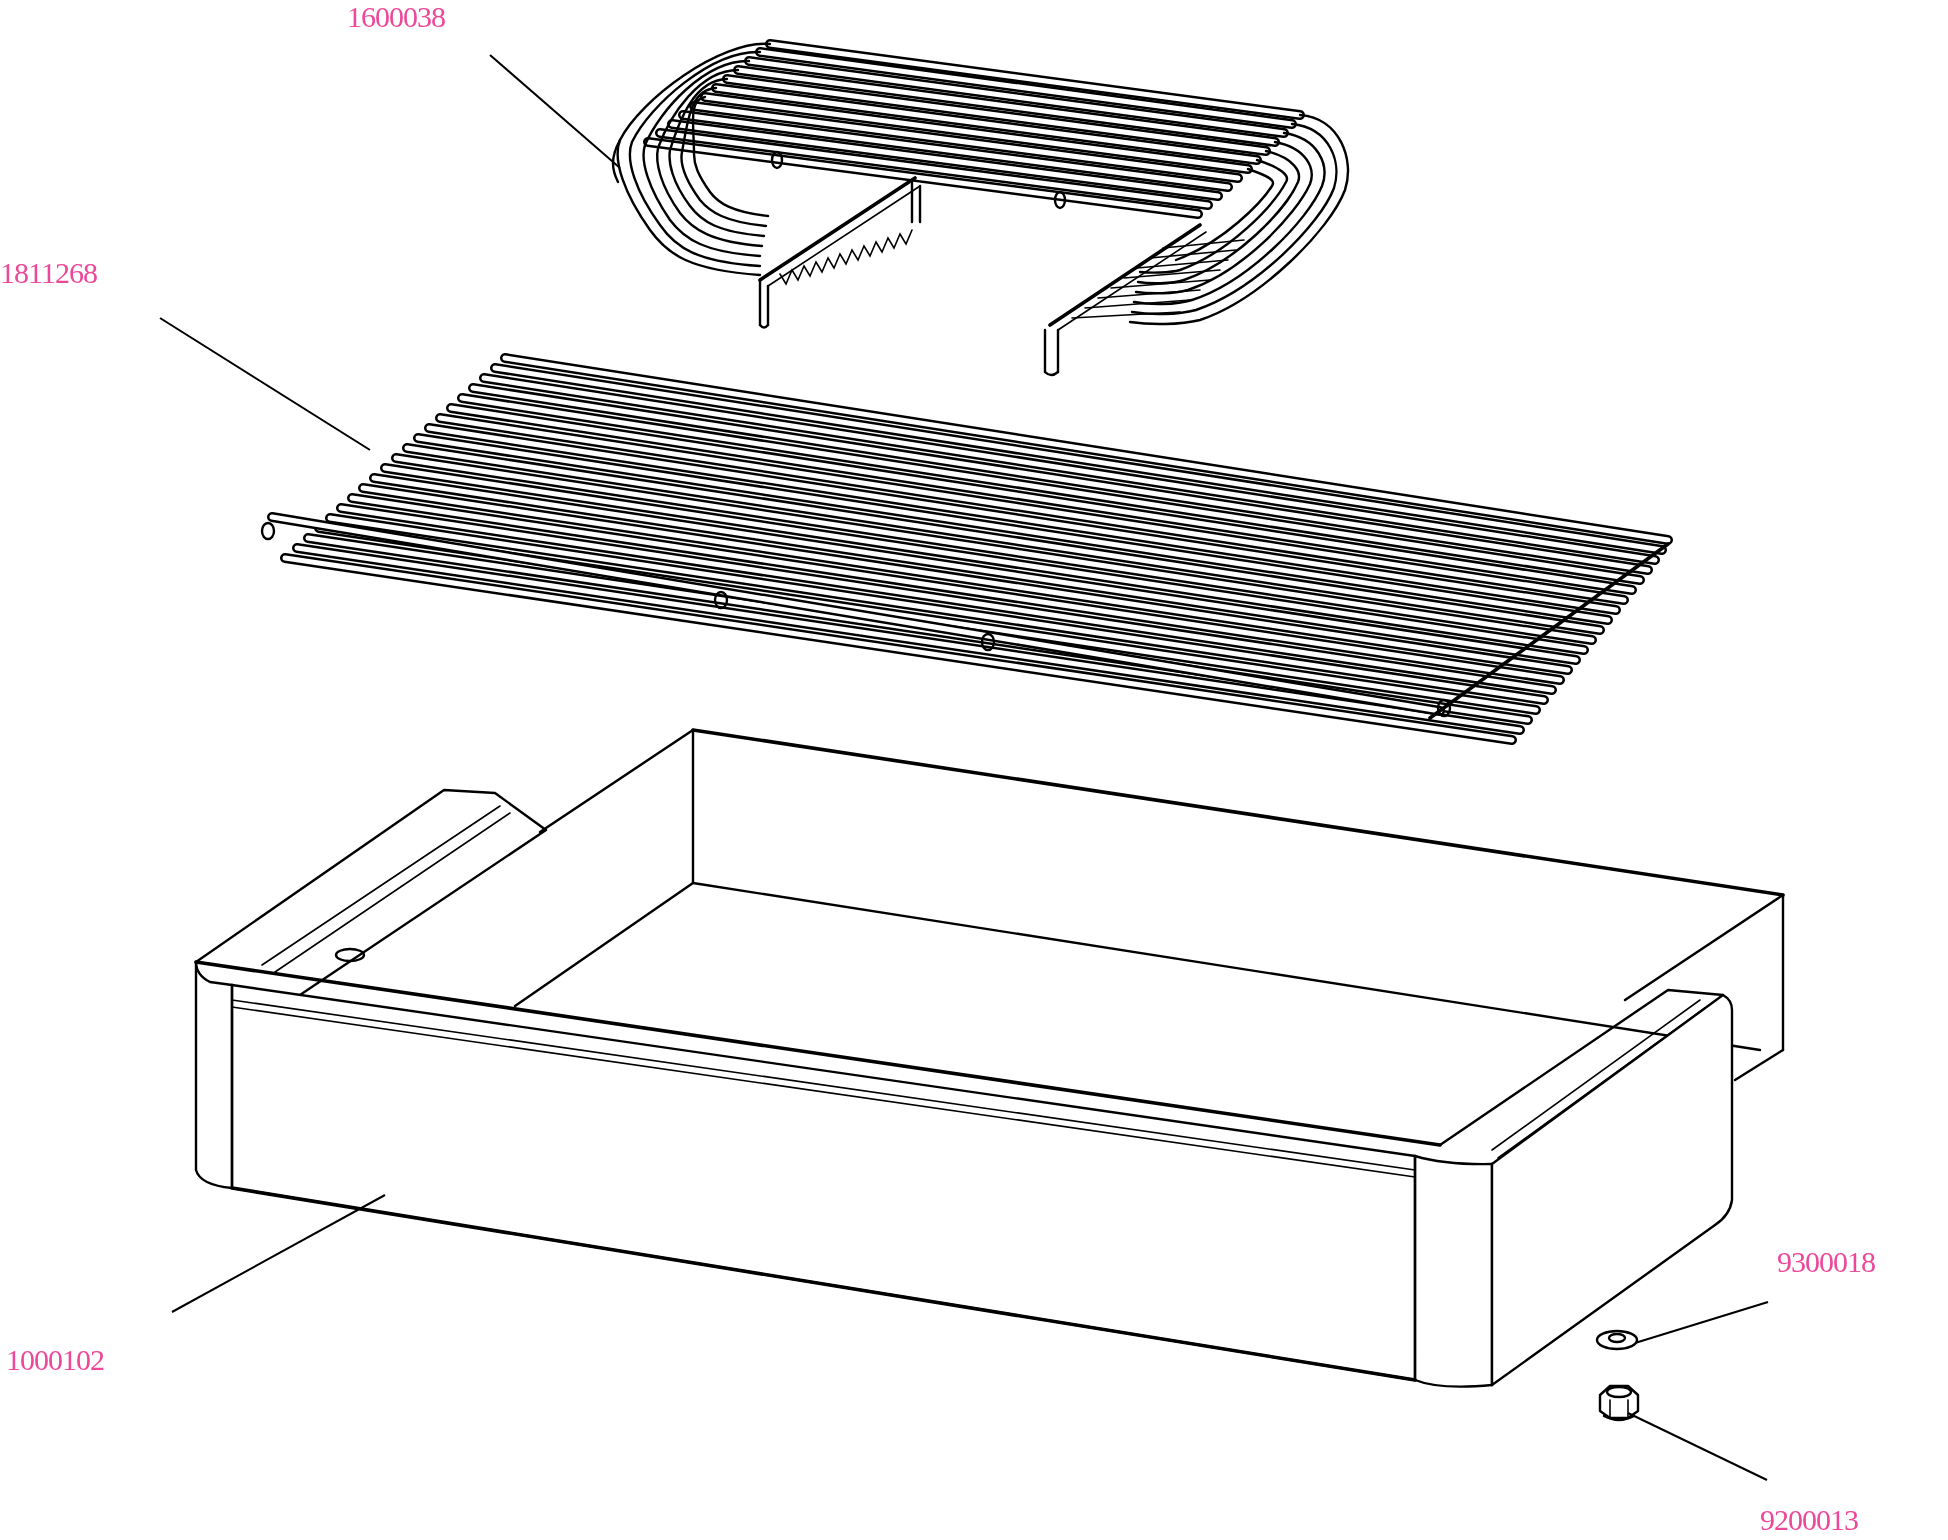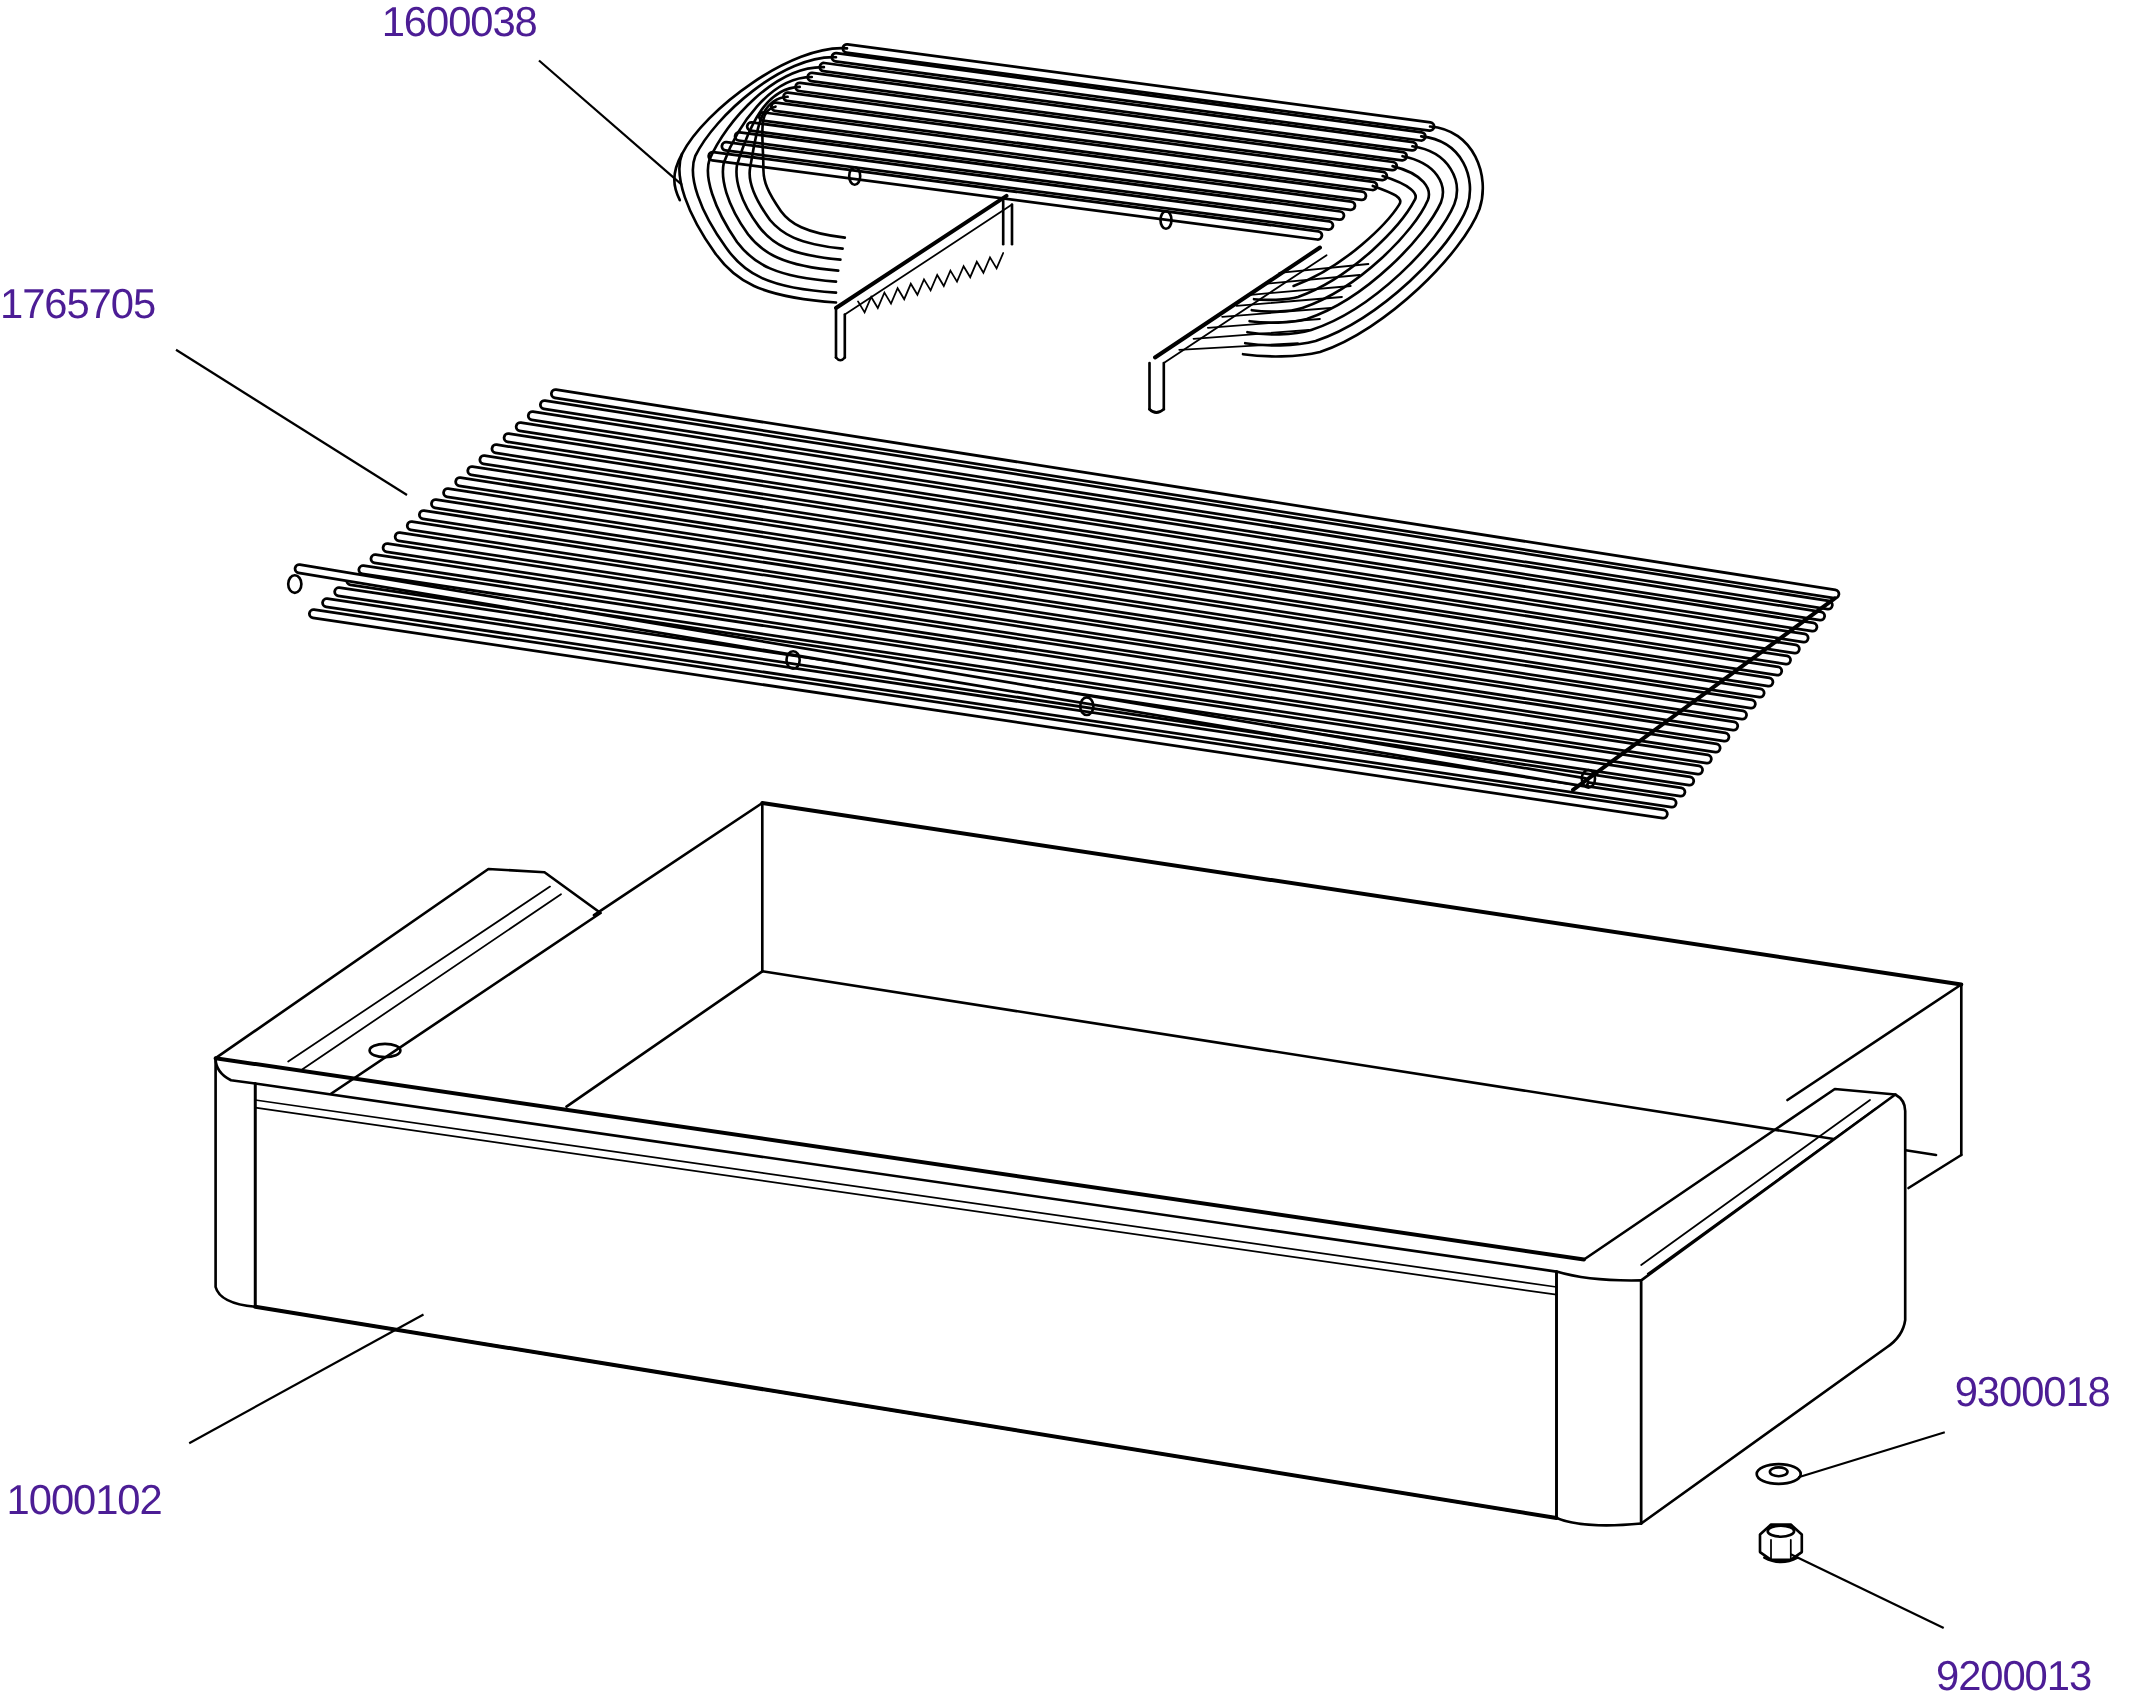--- a/index.html
+++ b/index.html
@@ -4,21 +4,21 @@
 <style>
   html, body { margin: 0; padding: 0; background: #ffffff; }
   body { width: 1948px; height: 1540px; overflow: hidden; position: relative; font-family: "Liberation Sans", sans-serif; }
   #diagram { position: absolute; left: 0; top: 0; width: 1948px; height: 1540px; }
   .ln { fill: none; stroke: #000; stroke-width: 2.4; stroke-linejoin: round; stroke-linecap: round; }
   .thin { fill: none; stroke: #000; stroke-width: 1.6; stroke-linecap: round; }
   .thick { fill: none; stroke: #000; stroke-width: 3.6; stroke-linecap: round; stroke-linejoin: round; }
   .rod { fill: none; stroke: #000; stroke-width: 10; stroke-linecap: round; stroke-linejoin: round; }
   .rodw { fill: none; stroke: #fff; stroke-width: 5; stroke-linecap: round; stroke-linejoin: round; }
   .leader { stroke: #000; stroke-width: 2; fill: none; }
-  .label { position: absolute; font-size: 38px; color: #4c1d95; line-height: 1; letter-spacing: -1px; white-space: nowrap; }
+  .label { position: absolute; font-size: 30px; color: #ec4899; line-height: 1; letter-spacing: -1px; white-space: nowrap; font-family: Liberation Serif, serif; }
   .face { fill: #fff; stroke: #000; stroke-width: 2.4; stroke-linejoin: round; }
 </style>
 </head>
 <body>
 
 <svg id="diagram" viewBox="0 0 1948 1540" xmlns="http://www.w3.org/2000/svg">
 
   <g>
 
     <g>
@@ -208,16 +208,16 @@
   <g>
     <line class="leader" x1="490" y1="55" x2="620" y2="168"></line>
     <line class="leader" x1="160" y1="318" x2="370" y2="450"></line>
     <line class="leader" x1="172" y1="1312" x2="385" y2="1195"></line>
     <line class="leader" x1="1768" y1="1302" x2="1635" y2="1343"></line>
     <line class="leader" x1="1767" y1="1480" x2="1628" y2="1413"></line>
   </g>
 </svg>
 
 <div class="label" style="left:347px; top:2px;">1600038</div>
-<div class="label" style="left:0px; top:258px;">1765705</div>
+<div class="label" style="left:0px; top:258px;">1811268</div>
 <div class="label" style="left:6px; top:1345px;">1000102</div>
 <div class="label" style="left:1777px; top:1247px;">9300018</div>
 <div class="label" style="left:1760px; top:1505px;">9200013</div>
 
 </body></html>

